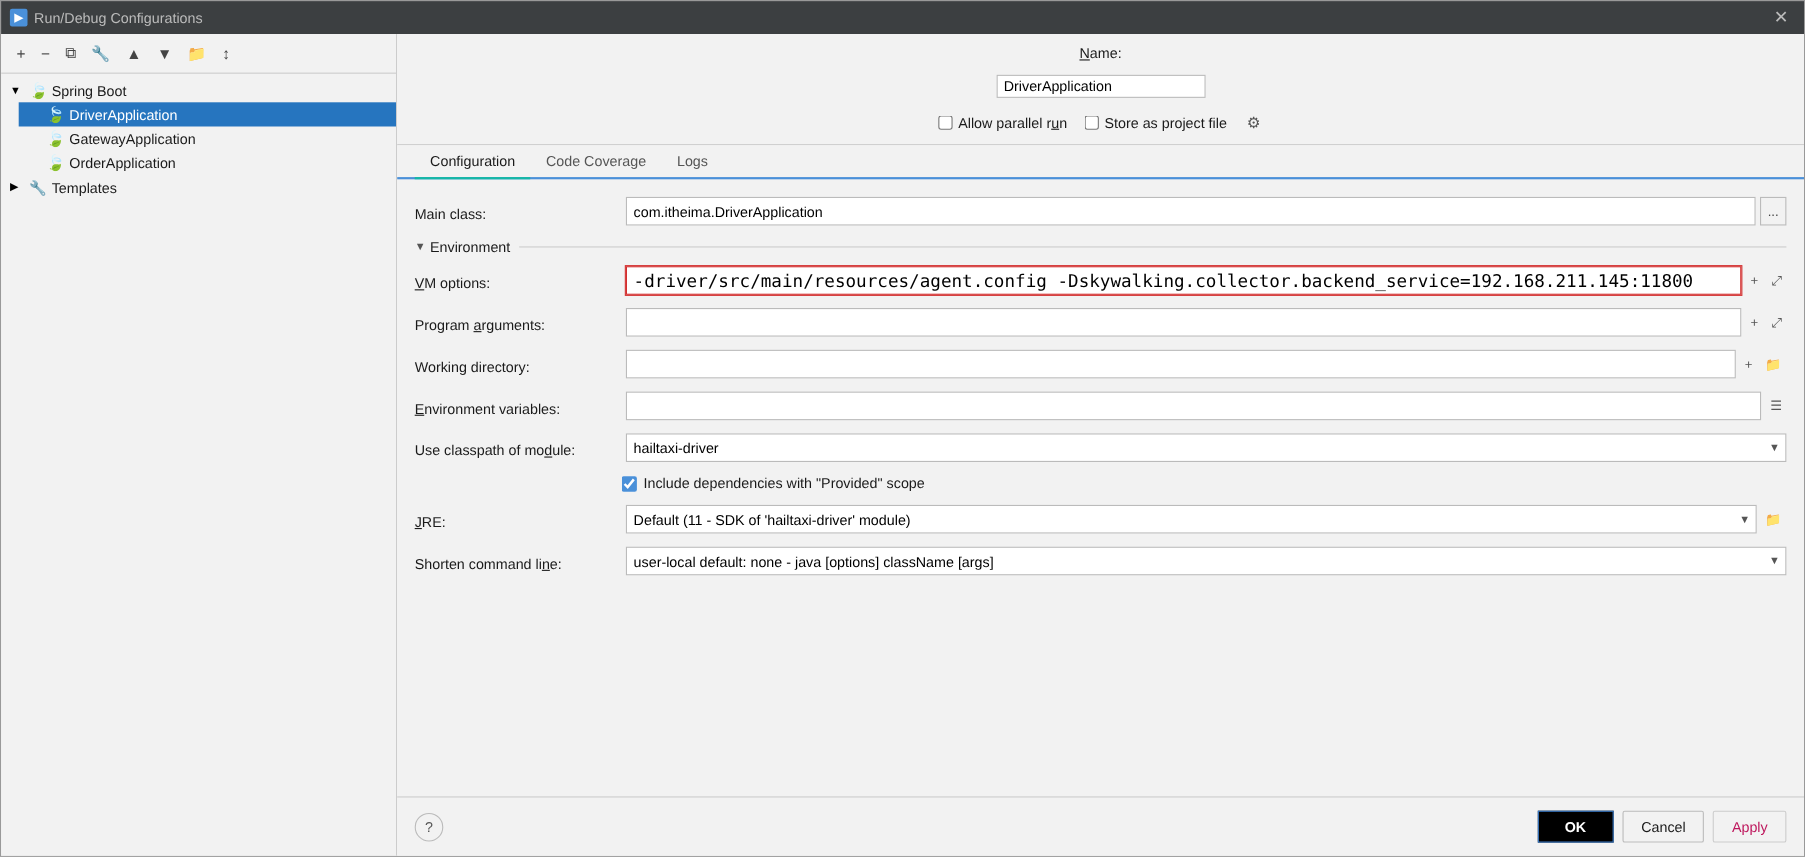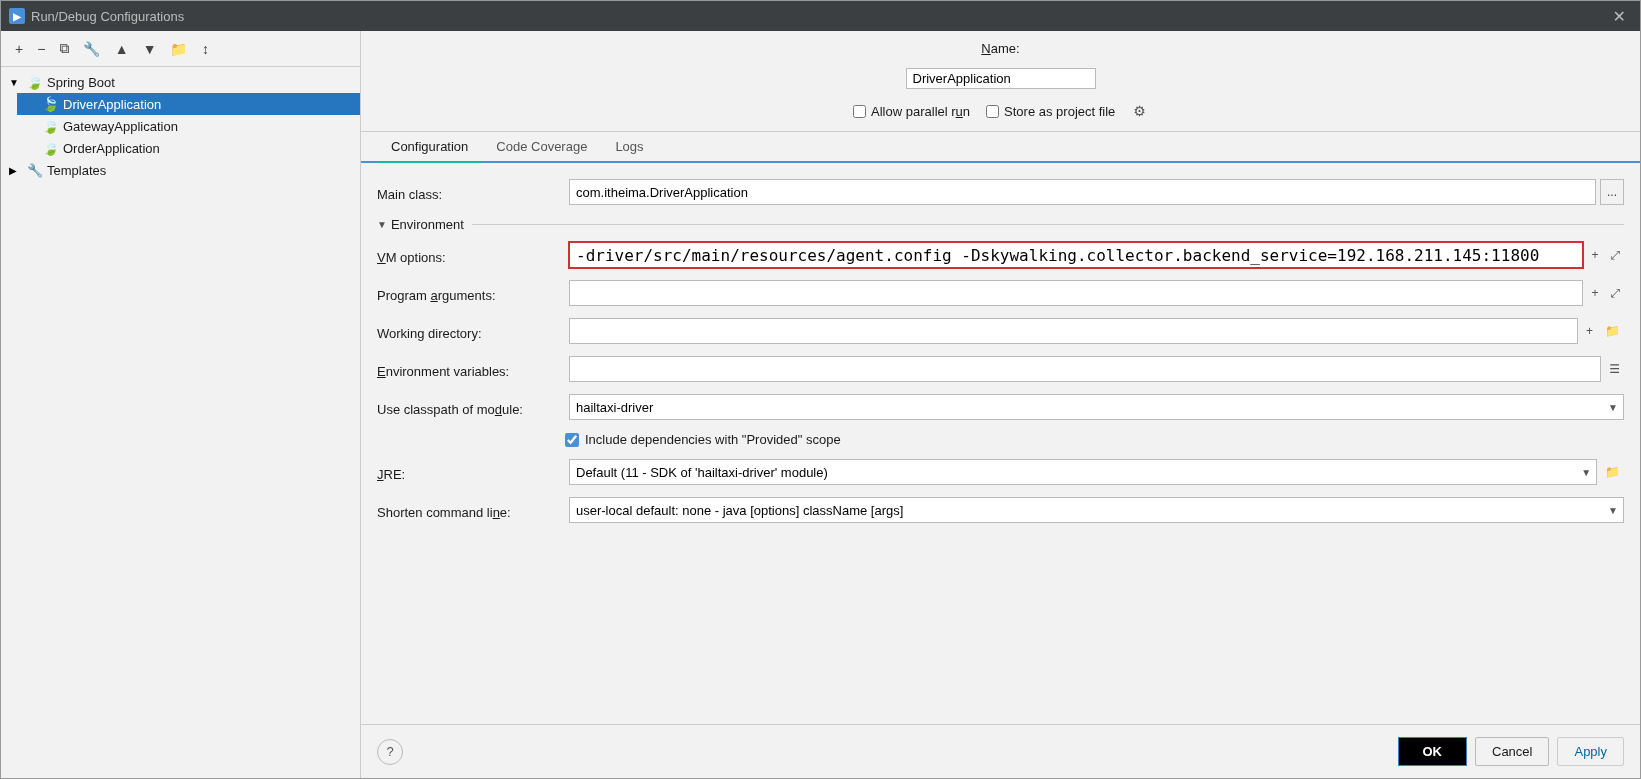--- a/index.html
+++ b/index.html
@@ -378,21 +378,21 @@
       background: #f2f2f2;
       color: #1a1a1a;
       border: 1px solid #bbb;
       padding: 6px 16px;
       font-size: 13px;
       cursor: pointer;
       border-radius: 2px;
     }
     .btn-disabled {
       background: #f2f2f2;
-      color: #0369a1;
+      color: #be185d;
       border: 1px solid #ccc;
       padding: 6px 16px;
       font-size: 13px;
       cursor: default;
       border-radius: 2px;
     }
     
     .sidebar-tree::-webkit-scrollbar,
     .config-panel::-webkit-scrollbar { width: 8px; }
     .sidebar-tree::-webkit-scrollbar-track,

